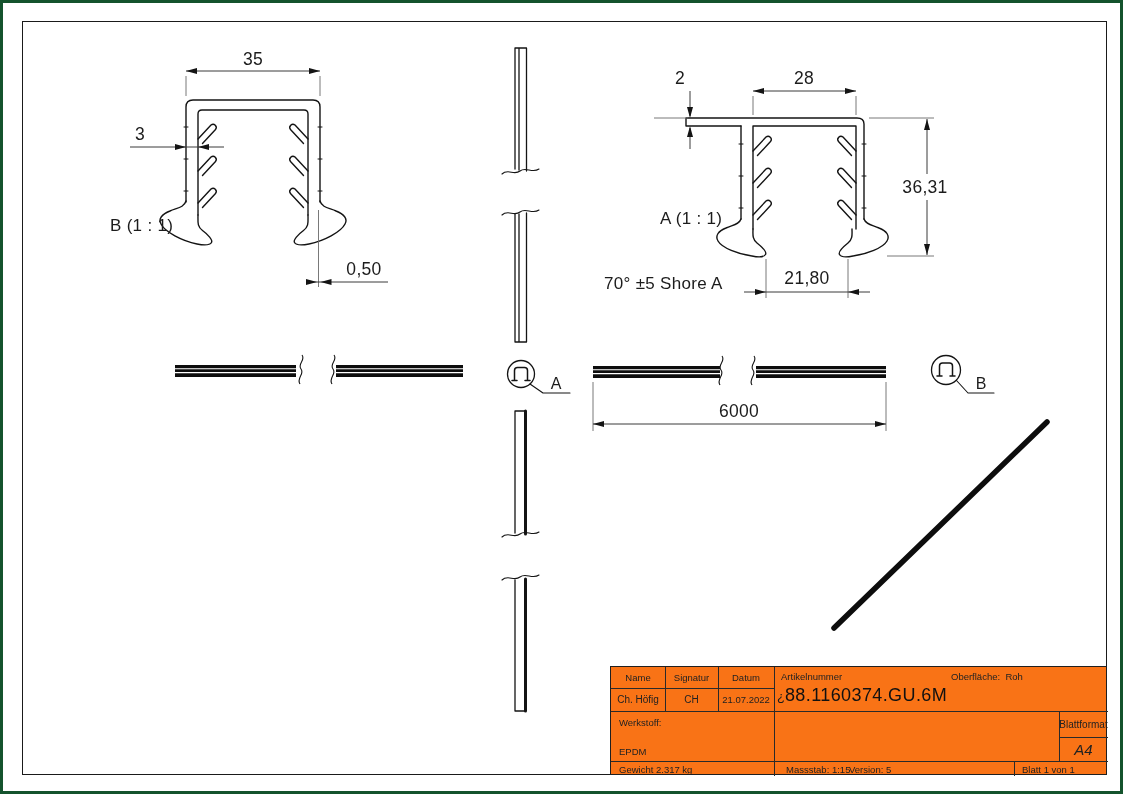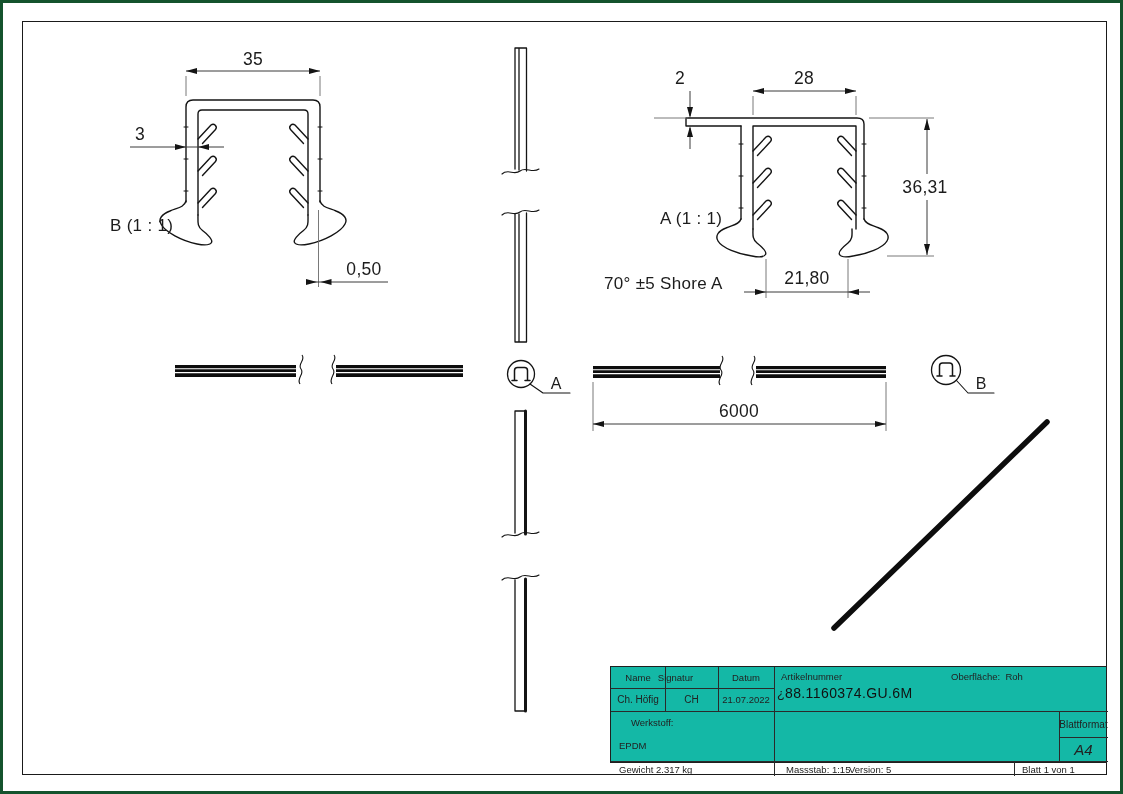--- a/index.html
+++ b/index.html
@@ -8,30 +8,30 @@
         font-family:"Liberation Sans",sans-serif;color:#1a1a1a;}
   #frame{position:absolute;left:19px;top:18px;width:1085px;height:754px;
          border:1.8px solid #1a1a1a;box-sizing:border-box;}
   svg{position:absolute;left:0;top:0;}
   svg text{font-family:"Liberation Sans",sans-serif;fill:#1c1c1c;}
   .dimtxt{font-size:17.5px;letter-spacing:.3px;}
   .lbltxt{font-size:17px;letter-spacing:.3px;}
   .callout{font-size:16px;}
 
   
-  #tblock{position:absolute;left:607px;top:663px;width:497px;height:97px;
-          border:1.5px solid #1f1f1f;box-sizing:border-box;background:#14b8a6;}
+  #tblock{position:absolute;left:607px;top:663px;width:497px;height:109px;
+          border:1.5px solid #1f1f1f;box-sizing:border-box;background:#f97316;}
   .tlv,.tlh{position:absolute;background:#2a2a2a;}
   .tlv{width:1.2px;} .tlh{height:1.2px;}
   .cell{position:absolute;display:flex;align-items:center;justify-content:center;
         font-size:9.5px;color:#222;}
   .lab{position:absolute;font-size:9.5px;color:#222;white-space:pre;}
   .artnum{position:absolute;left:166px;top:18px;display:flex;align-items:baseline;}
   .artnum .pre{font-size:13px;color:#1a1a1a;}
-  .artnum .num{font-size:14px;letter-spacing:.4px;color:#111;}
+  .artnum .num{font-size:18px;letter-spacing:.4px;color:#111;}
   .a4{font-size:15px;font-style:italic;}
 </style>
 </head>
 <body>
 
 <div id="page">
   <div id="frame"></div>
 
   <svg width="1123" height="794" viewBox="0 0 1123 794">
 
@@ -171,36 +171,36 @@
     <div class="tlv" style="left:107px;top:0;height:44px"></div>
     <div class="tlv" style="left:163px;top:0;height:109px"></div>
     <div class="tlv" style="left:448px;top:44px;height:50px"></div>
     <div class="tlv" style="left:403px;top:94px;height:15px"></div>
     <div class="tlh" style="left:0;top:21px;width:163px"></div>
     <div class="tlh" style="left:0;top:44px;width:497px"></div>
     <div class="tlh" style="left:448px;top:70px;width:49px"></div>
     <div class="tlh" style="left:0;top:94px;width:497px"></div>
 
     <div class="cell" style="left:0;top:0;width:54px;height:21px">Name</div>
-    <div class="cell" style="left:38px;top:0;width:53px;height:21px">Signatur</div>
+    <div class="cell" style="left:54px;top:0;width:53px;height:21px">Signatur</div>
     <div class="cell" style="left:107px;top:0;width:56px;height:21px">Datum</div>
 
     <div class="cell" style="left:0;top:21px;width:54px;height:23px;font-size:10px">Ch. Höfig</div>
     <div class="cell" style="left:54px;top:21px;width:53px;height:23px;font-size:10px">CH</div>
     <div class="cell" style="left:107px;top:21px;width:56px;height:23px">21.07.2022</div>
 
     <span class="lab" style="left:170px;top:4px">Artikelnummer</span>
     <span class="lab" style="left:340px;top:4px">Oberfläche:  Roh</span>
     <div class="artnum">
       <span class="pre">¿</span>
         <span class="num">88.1160374.GU.6M</span>
     </div>
 
-    <span class="lab" style="left:20px;top:50px">Werkstoff:</span>
-    <span class="lab" style="left:8px;top:73px">EPDM</span>
+    <span class="lab" style="left:8px;top:50px">Werkstoff:</span>
+    <span class="lab" style="left:8px;top:79px">EPDM</span>
 
     <div class="cell" style="left:448px;top:44px;width:49px;height:26px;font-size:10px">Blattformat</div>
     <div class="cell a4" style="left:448px;top:70px;width:49px;height:24px">A4</div>
 
     <span class="lab" style="left:8px;top:97px">Gewicht 2.317 kg</span>
     <span class="lab" style="left:175px;top:97px">Massstab: 1:15</span>
     <span class="lab" style="left:238px;top:97px">Version: 5</span>
     <span class="lab" style="left:411px;top:97px">Blatt 1 von 1</span>
   </div>
 </div>

